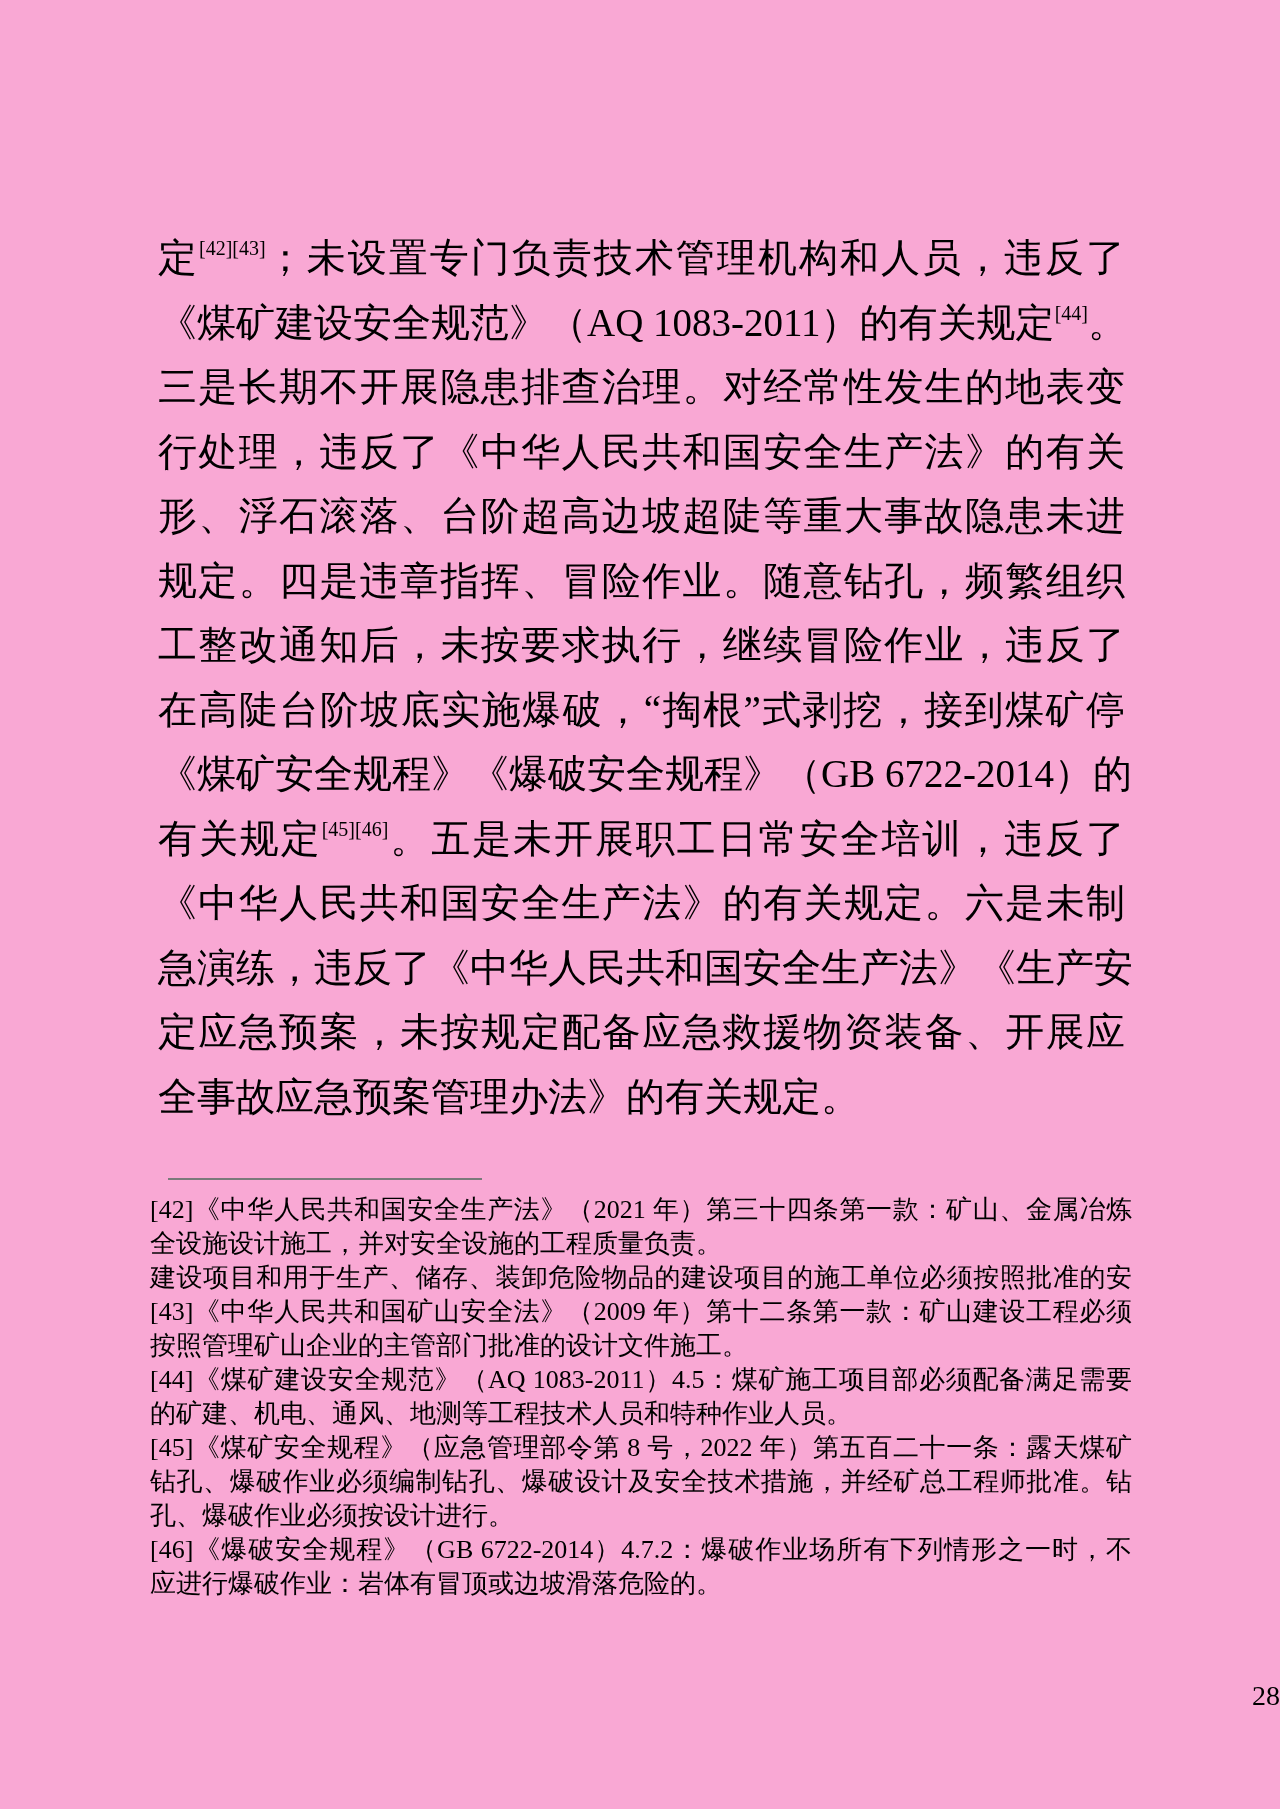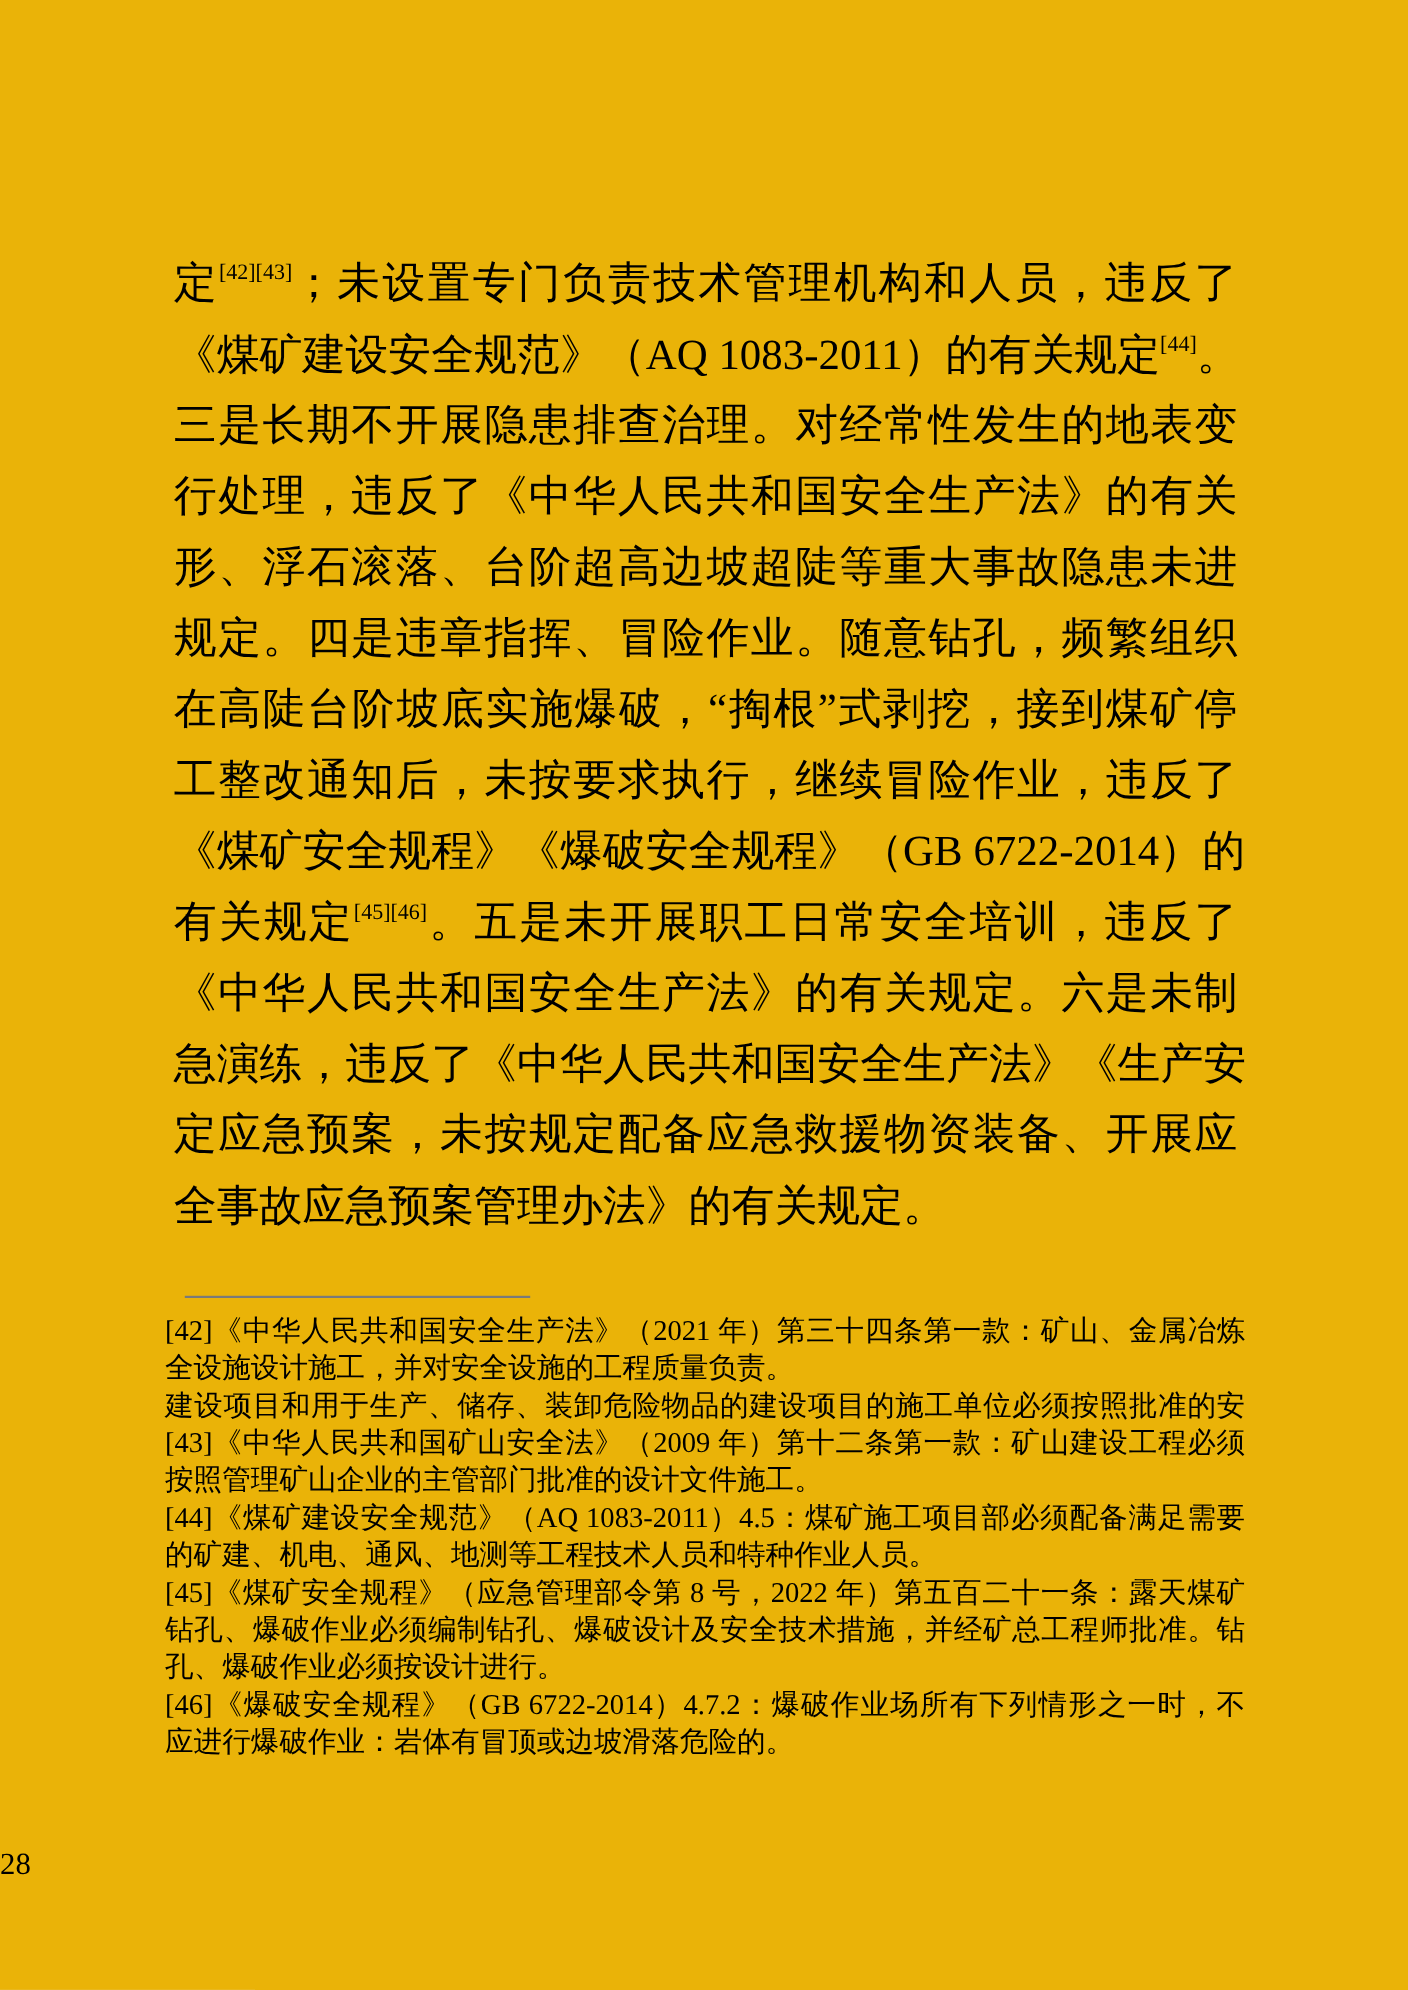--- a/index.html
+++ b/index.html
@@ -1,21 +1,21 @@
 <!DOCTYPE html>
 <html><head>
 <meta charset="utf-8">
 <style>
   html, body { margin: 0; padding: 0; background: #e8e8e8; }
   .page {
     position: relative;
     width: 1280px;
     height: 1809px;
     margin: 0 auto;
-    background: #eab308;
+    background: #f9a8d4;
     overflow: hidden;
     font-family: "Liberation Serif", "DejaVu Serif", serif;
     color: #000000;
   }
   .body-text {
     position: absolute;
     left: 158px;
     top: 226px;
     width: 967px;
     font-size: 39px;
@@ -57,37 +57,37 @@
     white-space: nowrap;
     text-align: justify;
     text-align-last: justify;
   }
   .fline.end { text-align-last: left; }
   .page-number {
     position: absolute;
     top: 1680px;
     left: 0;
     width: 1280px;
-    text-align: left;
+    text-align: right;
     font-size: 28px;
   }
 </style>
 </head>
 <body>
 
 <div class="page">
   <main class="body-text">
       <div class="bline"><span>定</span><sup class="fnref">[42][43]</sup><span>；未设置专门负责技术管理机构和人员，违反了</span></div>
       <div class="bline"><span>《煤矿建设安全规范》（AQ 1083-2011）的有关规定</span><sup class="fnref">[44]</sup><span>。</span></div>
       <div class="bline"><span class="b">三是</span><span>长期不开展隐患排查治理。对经常性发生的地表变</span></div>
       <div class="bline"><span>行处理，违反了《中华人民共和国安全生产法》的有关</span></div>
       <div class="bline"><span>形、浮石滚落、台阶超高边坡超陡等重大事故隐患未进</span></div>
       <div class="bline"><span>规定。</span><span class="b">四是</span><span>违章指挥、冒险作业。随意钻孔，频繁组织</span></div>
+      <div class="bline"><span>工整改通知后，未按要求执行，继续冒险作业，违反了</span></div>
       <div class="bline"><span>在高陡台阶坡底实施爆破，“掏根”式剥挖，接到煤矿停</span></div>
-      <div class="bline"><span>工整改通知后，未按要求执行，继续冒险作业，违反了</span></div>
       <div class="bline"><span>《煤矿安全规程》《爆破安全规程》（GB 6722-2014）的</span></div>
       <div class="bline"><span>有关规定</span><sup class="fnref">[45][46]</sup><span>。</span><span class="b">五是</span><span>未开展职工日常安全培训，违反了</span></div>
       <div class="bline"><span>《中华人民共和国安全生产法》的有关规定。</span><span class="b">六是</span><span>未制</span></div>
       <div class="bline"><span>急演练，违反了《中华人民共和国安全生产法》《生产安</span></div>
       <div class="bline"><span>定应急预案，未按规定配备应急救援物资装备、开展应</span></div>
       <div class="bline end"><span>全事故应急预案管理办法》的有关规定。</span></div>
     </main>
   <div class="footnote-sep"></div>
   <section class="footnotes">
       <div>

